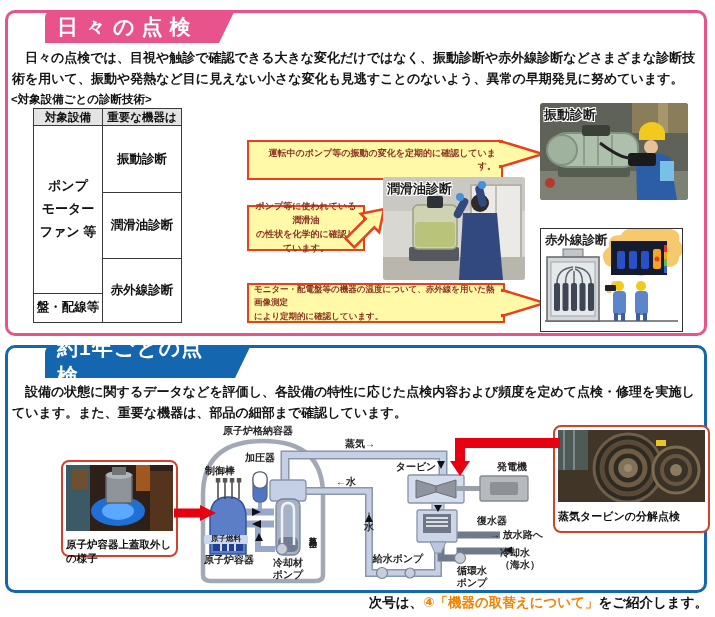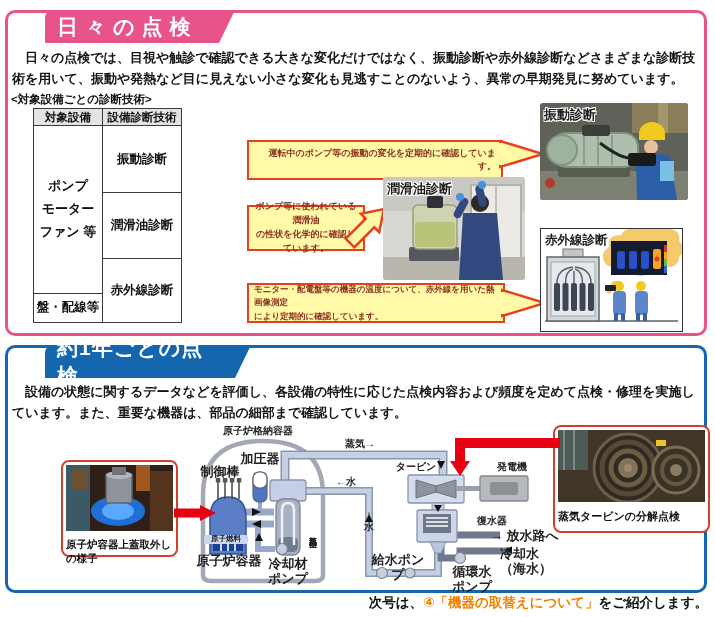--- a/index.html
+++ b/index.html
@@ -23,39 +23,39 @@
   .cell.equip{font-size:13px;font-weight:bold;white-space:pre-line;line-height:1.75;}
   .callout{position:absolute;background:#FFF9A8;border:2px solid #E8401C;box-sizing:border-box;
         color:#8B3220;font-weight:bold;display:flex;align-items:center;white-space:pre-line;}
   .photo{position:absolute;border-radius:3px;overflow:hidden;}
   .photo-label{position:absolute;left:4px;top:3px;font-size:13px;font-weight:bold;color:#1c1c1c;
         text-shadow:-1px -1px 0 #fff,1px -1px 0 #fff,-1px 1px 0 #fff,1px 1px 0 #fff,0 1px 0 #fff,0 -1px 0 #fff;}
   .illus{position:absolute;background:#fff;border:1px solid #333;box-sizing:border-box;}
   .pcard{position:absolute;background:#fff;border:2px solid #D3402E;border-radius:8px;
         box-sizing:border-box;padding:3px;}
   .pcard .cap{font-size:10.5px;font-weight:bold;margin-top:3px;color:#111;}
-  .dlabel{position:absolute;font-size:13px;font-weight:bold;color:#222;text-align:center;
+  .dlabel{position:absolute;font-size:10px;font-weight:bold;color:#222;text-align:center;
         line-height:1.15;white-space:pre-line;}
   .dlabel.big{font-size:10px;}
   .vert{writing-mode:vertical-rl;text-orientation:upright;letter-spacing:1px;}
   .footer-note{position:absolute;top:594px;right:7px;font-size:13.5px;font-weight:bold;color:#111;}
   .footer-note .hl{color:#F08300;}
 </style>
 </head>
 <body>
 
 <div class="stage">
 
   <section class="panel pink">
     <div class="panel-title t-pink">日々の点検</div>
     <p class="intro" style="left:4px;top:34px;width:692px;">　日々の点検では、目視や触診で確認できる大きな変化だけではなく、振動診断や赤外線診断などさまざまな診断技術を用いて、振動や発熱など目に見えない小さな変化も見逃すことのないよう、異常の早期発見に努めています。</p>
     <div class="tbl-caption" style="position:absolute;left:3px;top:79px;">&lt;対象設備ごとの診断技術&gt;</div>
 
     <div class="cell hdr" style="left:25px;top:95px;width:70px;height:18px;">対象設備</div>
-    <div class="cell hdr" style="left:94px;top:95px;width:80px;height:18px;">設備診断技術</div>
+    <div class="cell hdr" style="left:94px;top:95px;width:80px;height:18px;">重要な機器は</div>
     <div class="cell equip" style="left:25px;top:112px;width:70px;height:169px;">ポンプ
 モーター
 ファン 等</div>
     <div class="cell equip" style="left:25px;top:280px;width:70px;height:30px;font-size:12.5px;">盤・配線等</div>
     <div class="cell tech" style="left:94px;top:112px;width:80px;height:68px;">振動診断</div>
     <div class="cell tech" style="left:94px;top:179px;width:80px;height:67px;">潤滑油診断</div>
     <div class="cell tech" style="left:94px;top:245px;width:80px;height:65px;">赤外線診断</div>
 
     <div class="callout" style="left:239px;top:127px;width:256px;height:32px;font-size:9px;padding:18px 5px;text-align:right;">運転中のポンプ等の振動の変化を定期的に確認しています。</div>
     <svg class="abs" style="left:491px;top:119px;" width="48" height="44" viewBox="0 0 48 44">

